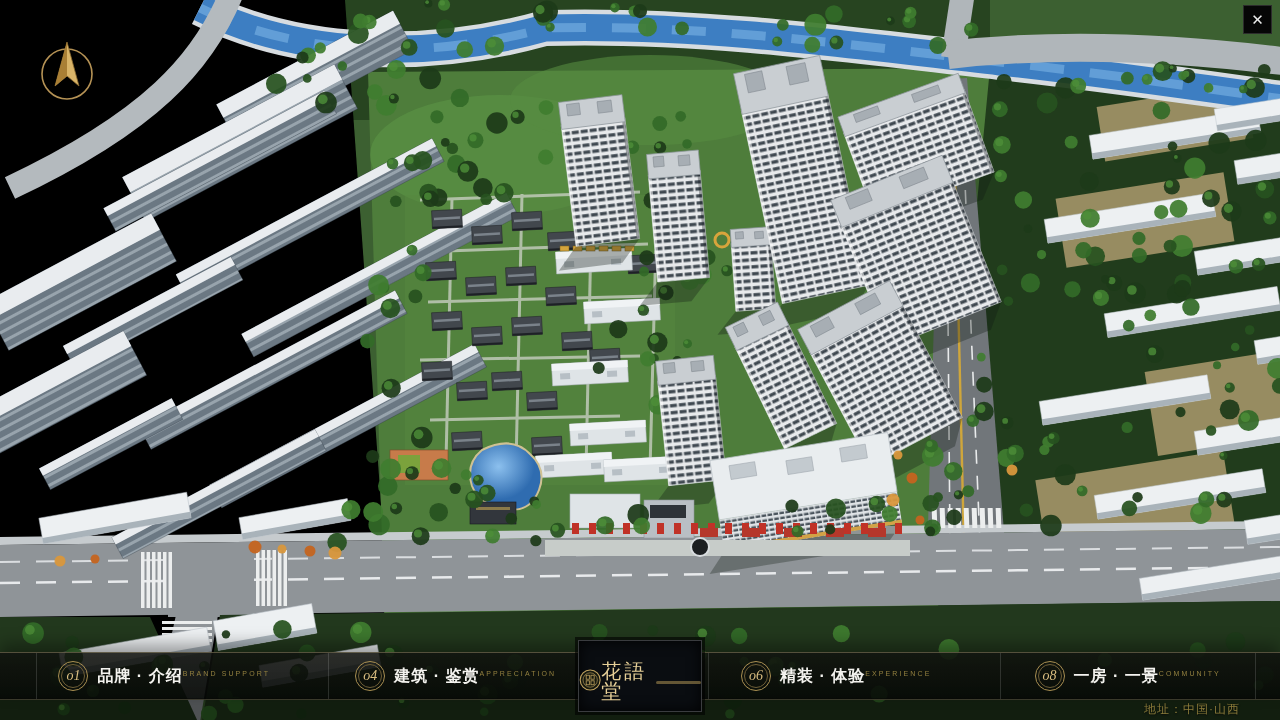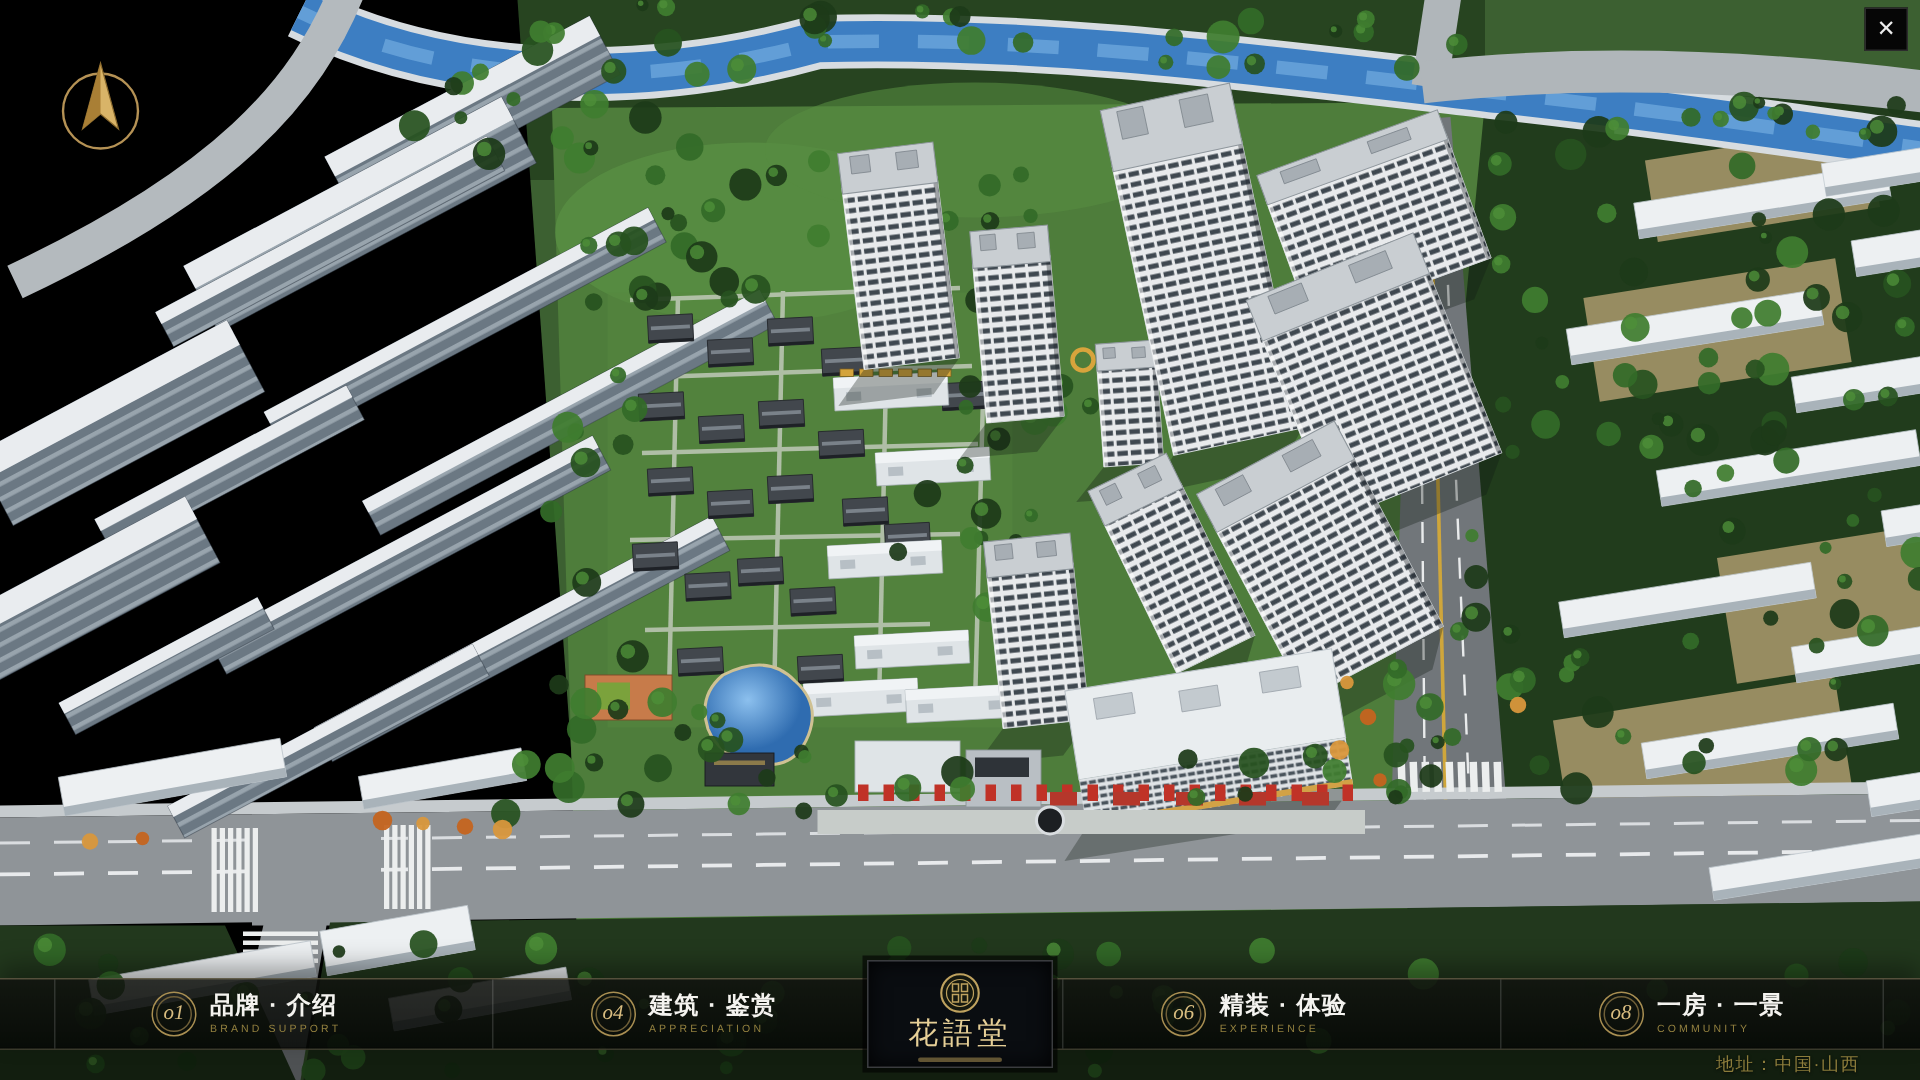--- a/index.html
+++ b/index.html
@@ -27,30 +27,30 @@
           border-bottom:1px solid rgba(210,192,146,.22);
           box-shadow:0 -8px 16px rgba(0,0,0,.35);}
   .nav-item{flex:1;display:flex;align-items:center;justify-content:center;gap:9px;
             border-left:1px solid rgba(255,255,255,.14);cursor:pointer;min-width:0;}
   .nav-item.last{border-right:1px solid rgba(255,255,255,.14);margin-left:36px;}
   .badge{width:28px;height:28px;border-radius:50%;border:1px solid #a98f52;position:relative;
          display:flex;align-items:center;justify-content:center;flex:0 0 auto;}
   .badge::before{content:'';position:absolute;inset:2px;border-radius:50%;border:1px solid #6f5f38;}
   .badge span{font-family:Liberation Serif, serif;font-style:italic;
               font-size:14px;color:#d9bd80;}
-  .nav-text{display:flex;flex-direction:column;align-items:flex-start;min-width:0;}
+  .nav-text{display:flex;flex-direction:row;align-items:flex-start;min-width:0;}
   .nav-zh{font-size:16px;font-weight:700;color:#f4f3ef;letter-spacing:1px;line-height:1.1;white-space:nowrap;}
   .nav-en{font-size:7px;color:#93803f;letter-spacing:2.1px;margin-top:3px;white-space:nowrap;}
   .nav-spacer{width:124px;flex:0 0 auto;}
 
   
   .logo-panel{position:absolute;left:578px;top:640px;width:124px;height:72px;box-sizing:border-box;
               background:#0a0d11;border:1px solid rgba(150,150,150,.35);
               box-shadow:0 0 0 3px rgba(0,0,0,.6), inset 0 0 14px rgba(0,0,0,.9);
-              display:flex;flex-direction:column;align-items:center;justify-content:flex-start;
+              display:flex;flex-direction:row;align-items:center;justify-content:flex-start;
               padding-top:7px;z-index:5;cursor:pointer;}
   .logo-title{font-family:"Liberation Serif","DejaVu Serif",serif;font-size:20px;color:#e6cf97;
               letter-spacing:3px;margin-top:3px;line-height:1;}
   .logo-subline{width:56px;height:3px;margin-top:6px;border-radius:2px;
                 background:rgba(190,160,90,.5);filter:blur(.4px);}
 
   
   .address{position:absolute;right:40px;bottom:2px;font-size:12px;color:#8c7c3b;
            letter-spacing:1px;text-shadow:0 1px 2px rgba(0,0,0,.8);}
 </style>

